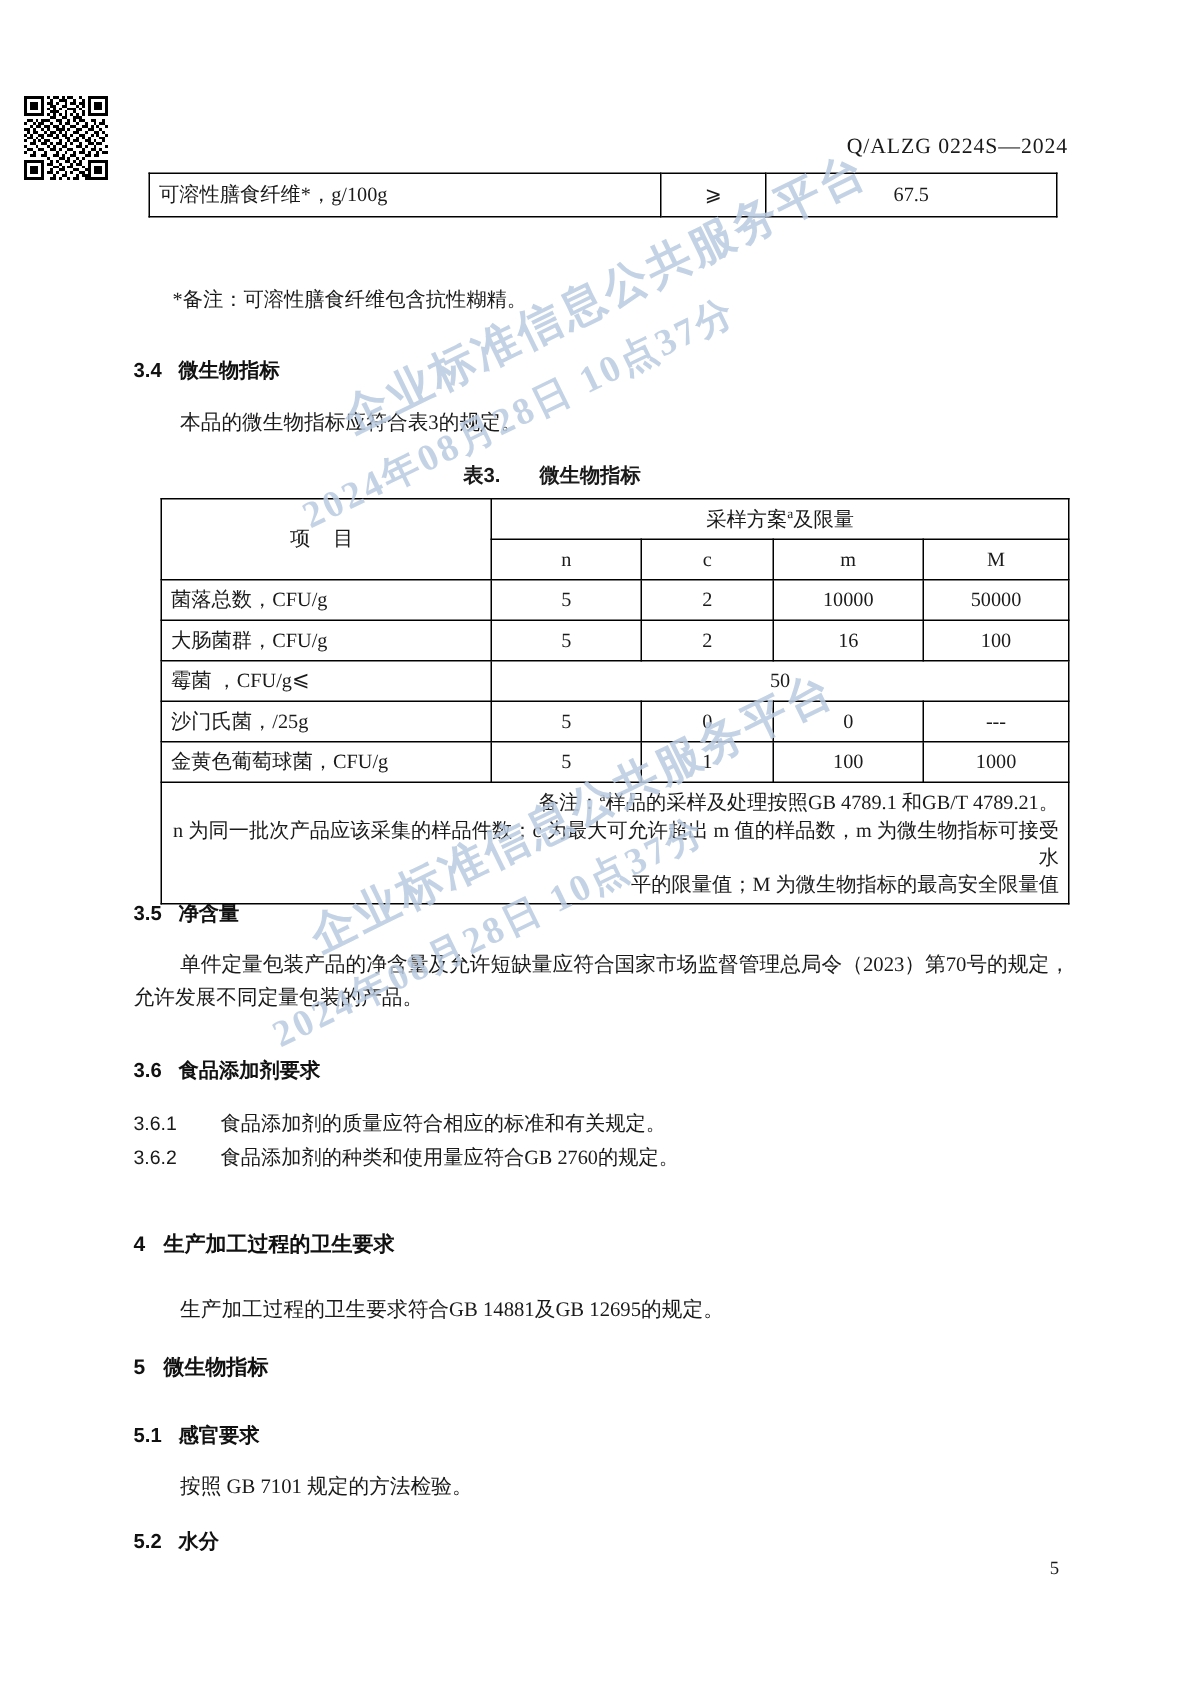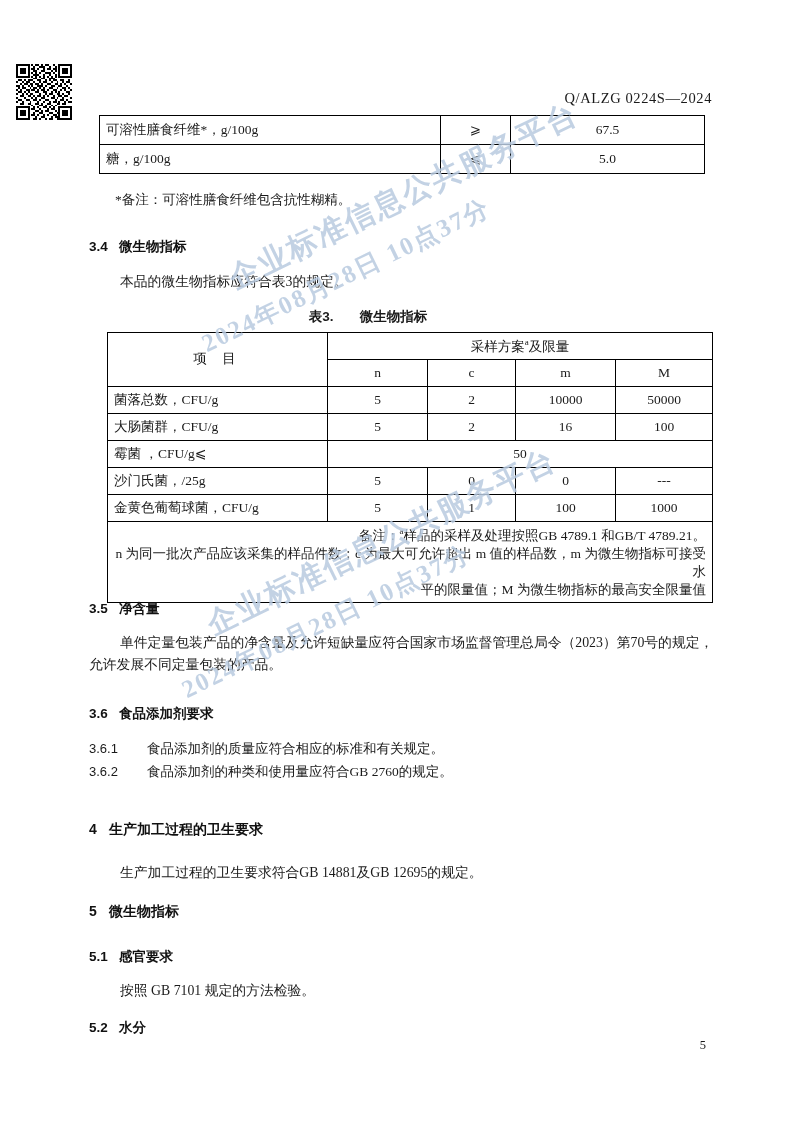--- a/index.html
+++ b/index.html
@@ -456,25 +456,20 @@
           <col style="width:341px">
           <col style="width:70px">
           <col style="width:194px">
         </colgroup>
       <tbody>
         <tr>
           <td class="cell-item">可溶性膳食纤维*，g/100g</td>
           <td class="cell-op">⩾</td>
           <td class="cell-val">67.5</td>
         </tr>
-        <tr>
-          <td class="cell-item">糖，g/100g</td>
-          <td class="cell-op">⩽</td>
-          <td class="cell-val">5.0</td>
-        </tr>
       </tbody>
     </table>
 
     <div class="footnote-star" style="left:115px; top:191px;">*备注：可溶性膳食纤维包含抗性糊精。</div>
 
     <div class="blk h2" style="top:238px; left:89px;">
       <span class="num">3.4</span><span>微生物指标</span>
     </div>
     <div class="blk para" style="top:271px; left:120px;">本品的微生物指标应符合表3的规定。</div>
 

